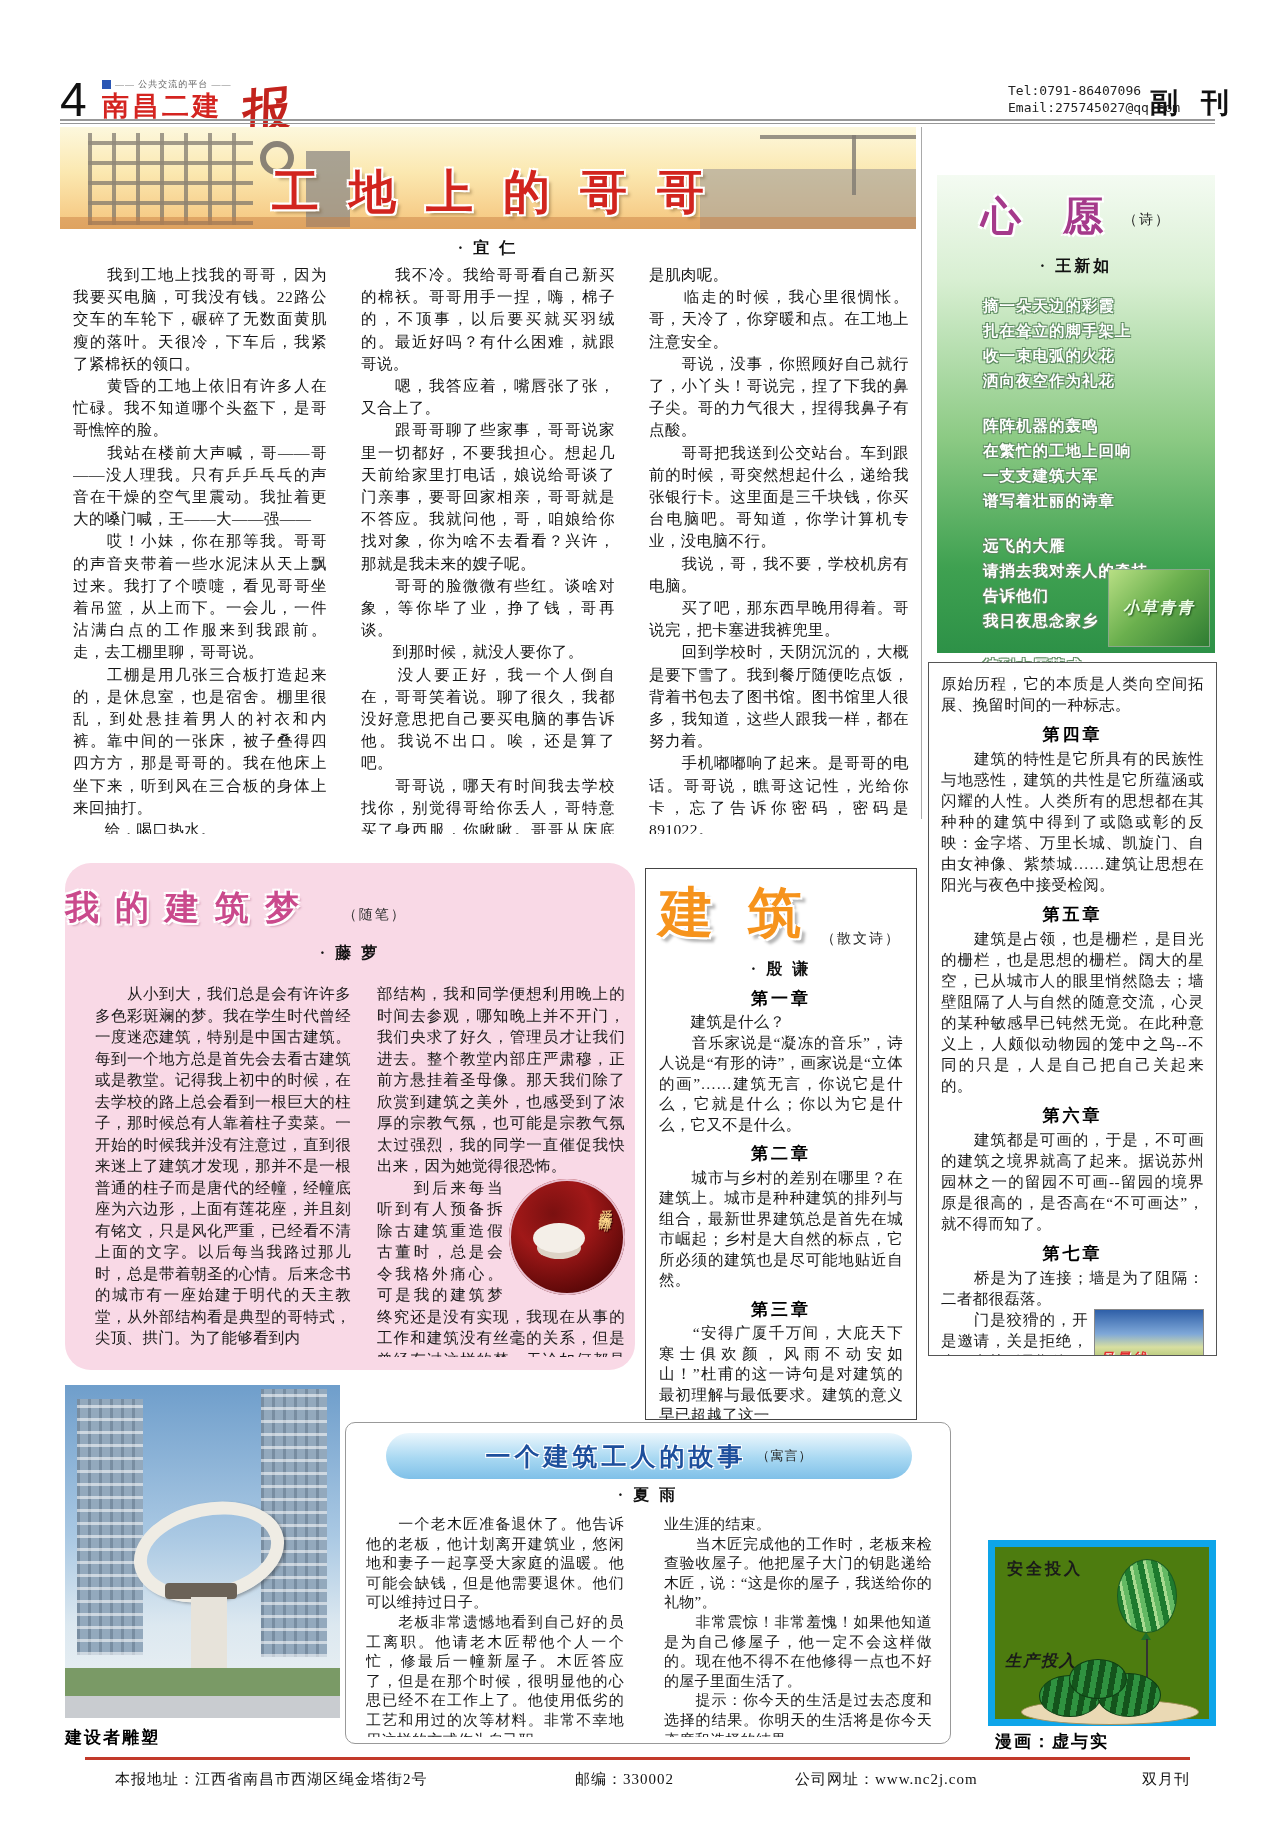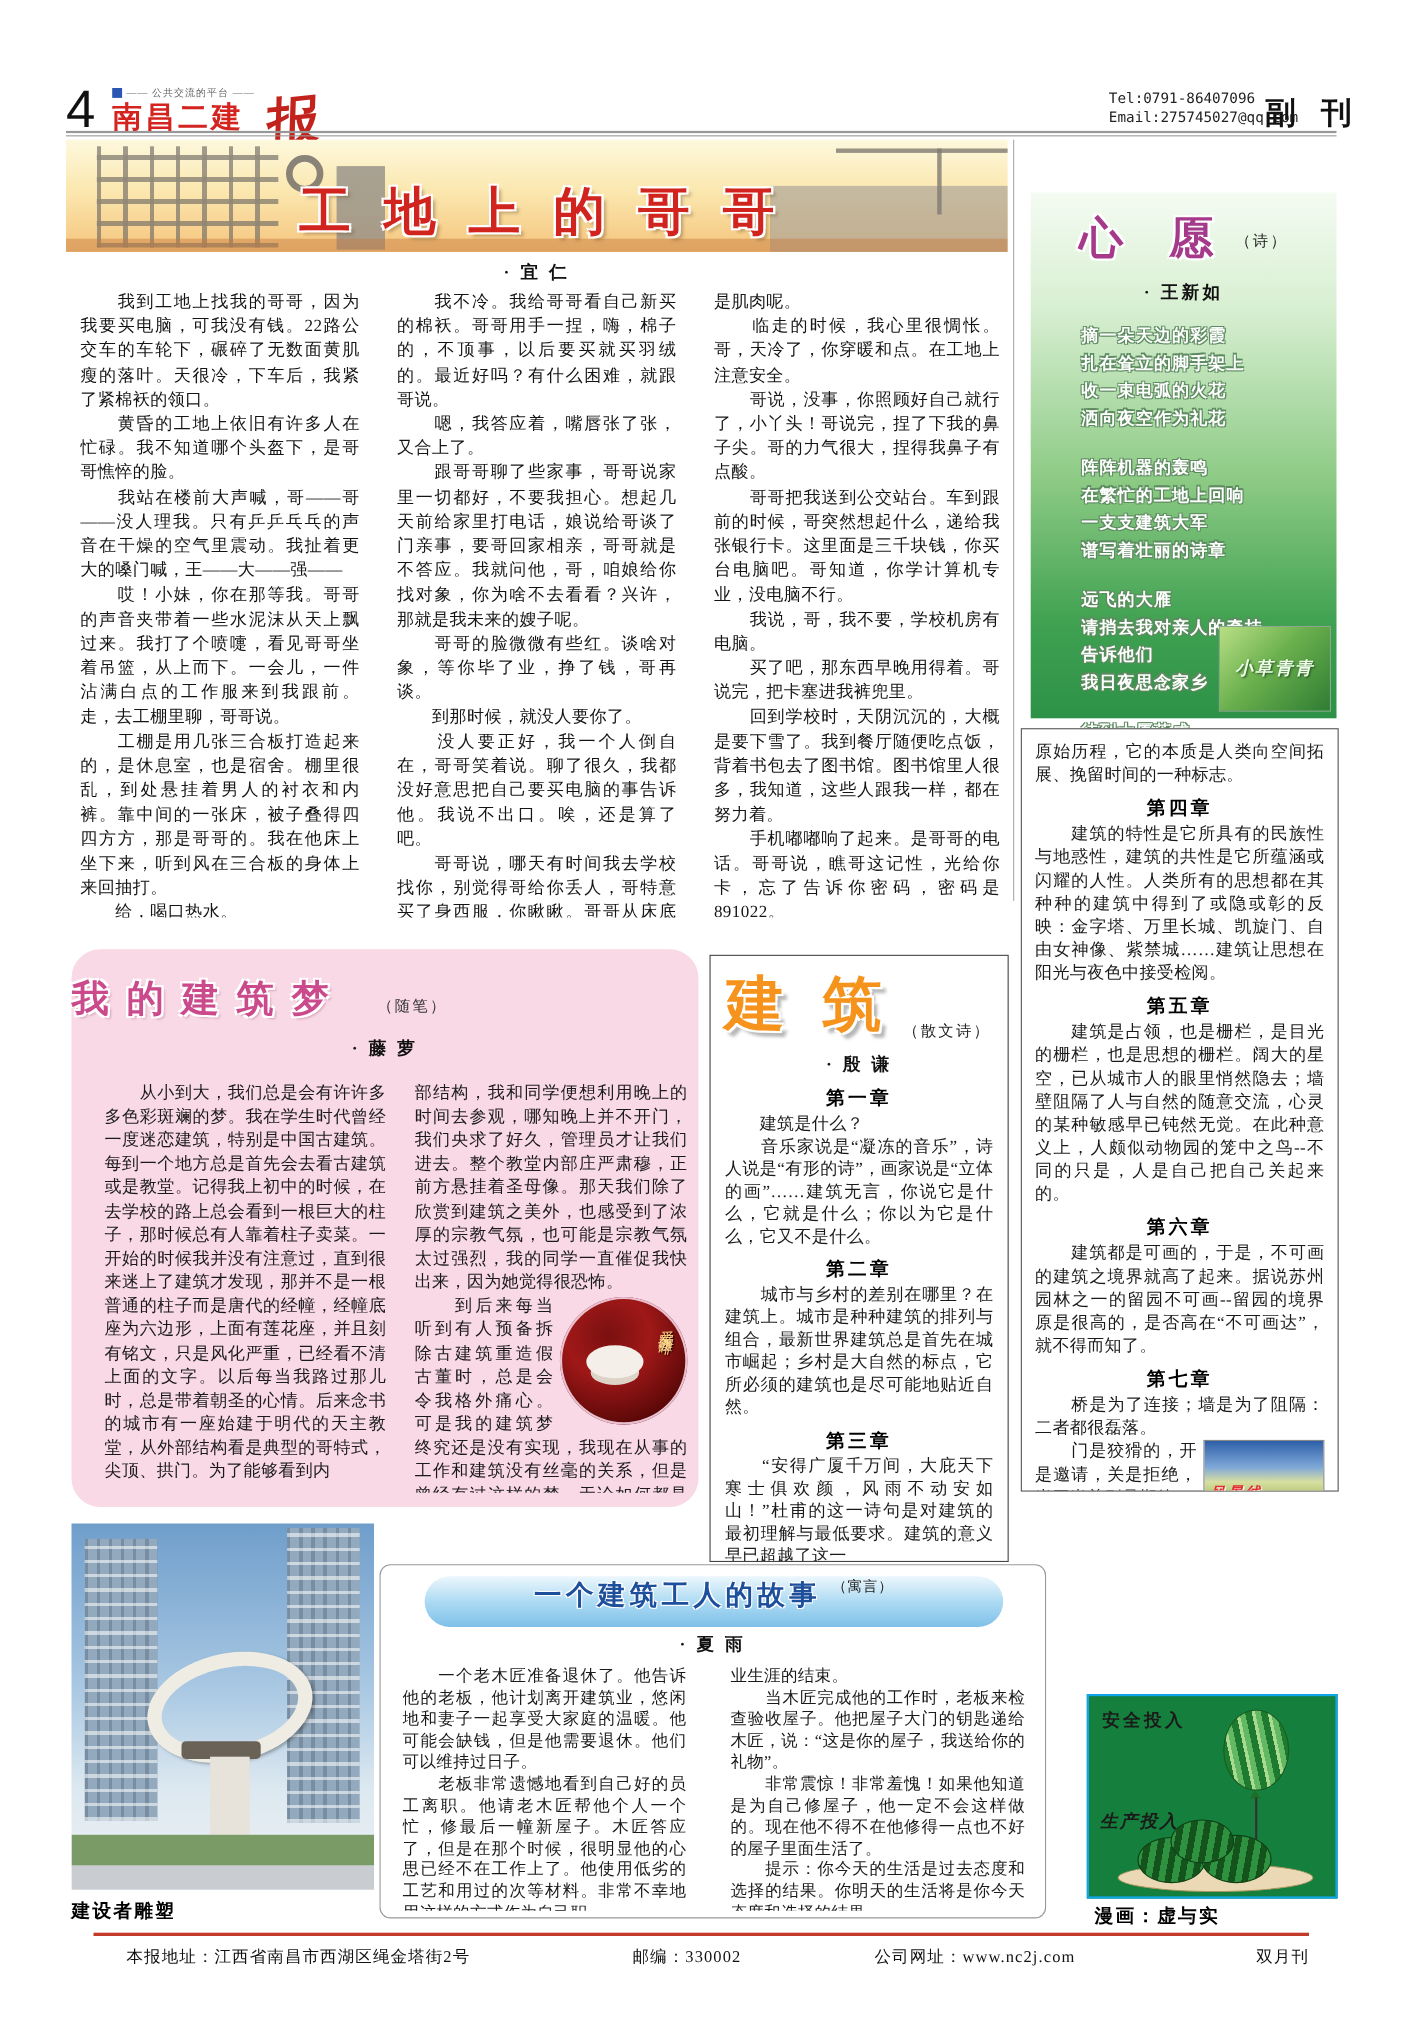--- a/index.html
+++ b/index.html
@@ -123,32 +123,32 @@
   .figures { position:absolute; left:100px; top:198px; width:72px; height:16px; background:#6b6257; border-radius:4px; }
   .pedestal { position:absolute; left:126px; top:212px; width:36px; height:72px; background:#e7e3da; }
   .bushes { position:absolute; left:0; bottom:22px; width:100%; height:28px; background:#7a9a66; }
   .road { position:absolute; left:0; bottom:0; width:100%; height:22px; background:#c9ccd0; }
   .caption { font-weight:bold; font-size:17px; letter-spacing:2px; color:#000; }
 
   
   .storybox { left:345px; top:1422px; width:606px; height:322px; background:#fff; border:1px solid #999; border-radius:10px; }
   .story-banner { position:absolute; left:40px; top:10px; width:526px; height:46px; border-radius:23px;
      background:linear-gradient(180deg,#ecf7fd 0%,#a8d8f2 55%,#7fc0e8 100%);
-     display:flex; align-items:flex-start; justify-content:center; gap:10px; }
+     display:flex; align-items:center; justify-content:center; gap:10px; }
   .story-title { font-size:25px; font-weight:bold; color:#1d4f9c; letter-spacing:4px;
      text-shadow:-1px -1px 0 #fff,1px -1px 0 #fff,-1px 1px 0 #fff,1px 1px 0 #fff; }
   .story-genre { font-size:13px; color:#222; letter-spacing:1px; }
   .story-author { position:absolute; left:0; top:62px; width:100%; }
   .storycol { position:absolute; top:92px; height:222px; font-size:15px; line-height:19.6px;
      text-align:justify; letter-spacing:.3px; overflow:hidden; }
   .scol1 { left:20px; width:258px; }
   .scol2 { left:318px; width:268px; }
 
   
-  .cartoon { left:988px; top:1540px; width:228px; height:186px; background:#15803d; border:2px solid #0ea5e9; }
+  .cartoon { left:988px; top:1540px; width:228px; height:186px; background:#4d7c0f; border:7px solid #0ea5e9; }
   .ct-top { position:absolute; left:12px; top:12px; font-size:16px; font-weight:bold; letter-spacing:3px; }
   .balloon { position:absolute; left:122px; top:12px; width:60px; height:74px; border-radius:50%;
      border:1px solid #1a5c22;
      background:repeating-linear-gradient(78deg,#63b963 0 5px,#1e7a2e 5px 11px,#a8da90 11px 14px); }
   .knot { position:absolute; left:146px; top:85px; width:0; height:0;
      border-left:5px solid transparent; border-right:5px solid transparent; border-bottom:8px solid #1e6e2a; }
   .string { position:absolute; left:151px; top:92px; width:2px; height:48px; background:#333; }
   .ct-bottom { position:absolute; left:10px; top:104px; font-size:16px; font-weight:bold; font-style:italic; letter-spacing:2px; }
   .plate { position:absolute; left:26px; top:152px; width:178px; height:26px; border-radius:50%;
      background:#ead9b4; border:1px solid #a8945f; }

